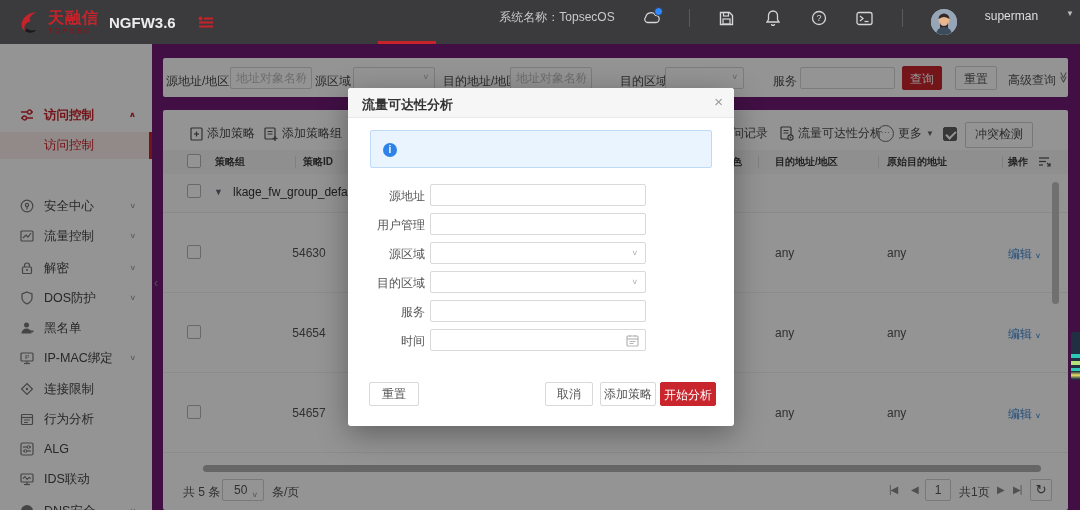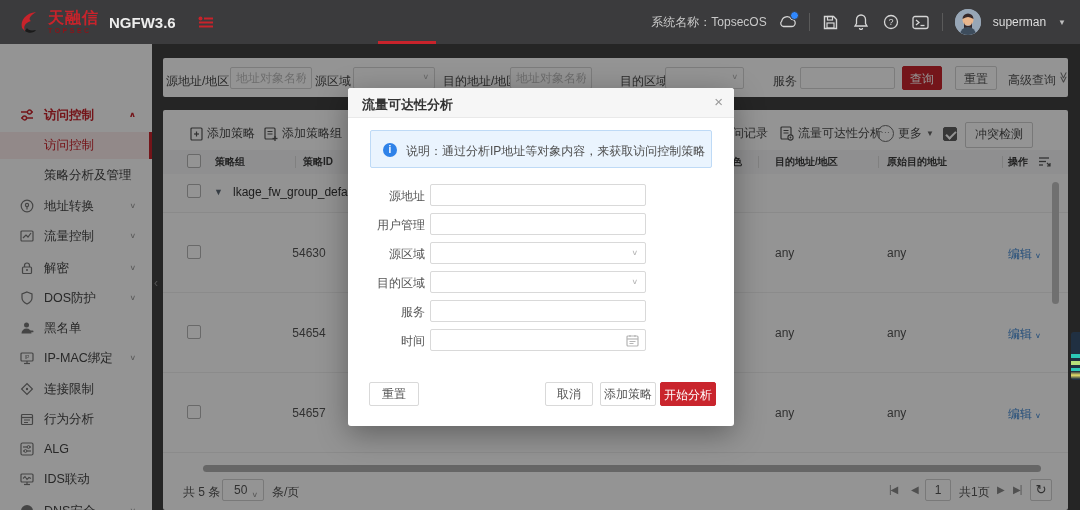--- a/index.html
+++ b/index.html
@@ -1,31 +1,31 @@
 <!DOCTYPE html>
 <html><head>
 <meta charset="utf-8">
 <style>
   html,body{margin:0;padding:0;background:#d8d8d8;}
-  .stage{position:relative;width:1080px;height:510px;overflow:hidden;background:#404040;
+  .stage{position:relative;width:1080px;height:510px;overflow:hidden;background:#701a75;
          font-family:"Liberation Sans","DejaVu Sans",sans-serif;-webkit-font-smoothing:antialiased;}
 
   
   .topbar{position:absolute;left:0;top:0;width:1080px;height:44px;background:#3b3b3d;display:flex;align-items:center;z-index:5;}
   .logo-swoosh{margin-left:16px;width:28px;height:28px;}
   .logo-txt{margin-left:4px;display:flex;flex-direction:column;line-height:1;}
   .logo-cn{color:#c8232b;font-size:16px;font-weight:bold;letter-spacing:1px;}
   .logo-en{color:#8a1419;font-size:7px;font-weight:bold;letter-spacing:2.5px;margin-top:1px;}
   .product{color:#ededed;font-size:15px;font-weight:600;margin-left:10px;}
   .quick-icon{margin-left:22px;width:16px;height:13px;}
   .nav{display:flex;gap:8px;margin-left:16px;}
   .nav-item{color:#e3e3e3;font-size:12px;padding:4px 4px;cursor:pointer;position:relative;}
   .nav-item.active{color:#d6454b;font-weight:bold;}
   .nav-underline{position:absolute;left:378px;top:41px;width:58px;height:3px;background:#c8232b;}
-  .tb-right{margin-left:auto;display:flex;align-items:center;gap:12px;padding-right:14px;}
+  .tb-right{margin-left:auto;display:flex;gap:28px;padding-right:6px;}
   .sysname{color:#c9c9c9;font-size:12px;}
   .tb-icon{width:18px;height:18px;display:flex;align-items:center;justify-content:center;color:#d6d6d6;position:relative;}
   .tb-div{width:1px;height:18px;background:#5a5a5a;}
   .badge-dot{position:absolute;right:-2px;top:-2px;width:7px;height:7px;border-radius:50%;background:#2f88ff;border:1px solid #3b3b3d;}
   .avatar{width:26px;height:26px;border-radius:50%;overflow:hidden;background:#97a6b6;}
   .username{color:#dedede;font-size:12px;}
   .user-caret{color:#bdbdbd;font-size:8px;}
 
   
   .sidebar{position:absolute;left:0;top:44px;width:152px;height:466px;background:#fff;}
@@ -198,32 +198,29 @@
             <circle cx="4.5" cy="10" r="2" fill="#fff" stroke="#c8232b" stroke-width="1.3"></circle>
           </svg>
       </span>
       <span class="slabel">访问控制</span>
       <span class="schev">∧</span>
     </div>
     <div class="snav sub active-sub s2">
       <span class="slabel">访问控制</span>
     </div>
     <div class="redbar"></div>
-    <div class="snav sub s3">
-      <span class="slabel">策略分析及管理</span>
-    </div>
     <div class="snav s4">
       <span class="sicon">
         <svg width="14" height="14" viewBox="0 0 14 14">
             <circle cx="7" cy="7" r="5.8" fill="none" stroke="#787878" stroke-width="1.2"></circle>
             <circle cx="7" cy="6" r="1.6" fill="none" stroke="#787878" stroke-width="1.2"></circle>
             <line x1="7" y1="7.6" x2="7" y2="10.5" stroke="#787878" stroke-width="1.2"></line>
           </svg>
       </span>
-      <span class="slabel">地址转换</span>
+      <span class="slabel">安全中心</span>
       <span class="schev">∨</span>
     </div>
     <div class="snav s5">
       <span class="sicon">
         <svg width="14" height="14" viewBox="0 0 14 14">
             <rect x="1" y="2" width="12" height="10" rx="1" fill="none" stroke="#787878" stroke-width="1.2"></rect>
             <path d="M3 9 l3-3 2 2 3-4" fill="none" stroke="#787878" stroke-width="1.2"></path>
           </svg>
       </span>
       <span class="slabel">流量控制</span>
@@ -466,21 +463,20 @@
 
   <div class="overlay"></div>
 
   <div class="modal">
     <div class="m-head">
       <span class="m-title">流量可达性分析</span>
       <span class="m-close">×</span>
     </div>
     <div class="m-banner">
       <span class="m-info-ic">i</span>
-      <span class="m-info-tx">说明：通过分析IP地址等对象内容，来获取访问控制策略</span>
     </div>
 
     <span class="m-label ml1">源地址</span>
     <input class="m-input mt1" style="">
     <span class="m-label ml2">用户管理</span>
     <input class="m-input mt2" style="">
     <span class="m-label ml3">源区域</span>
     <span class="m-input mt3">
         <span class="m-caret">∨</span>
       </span>

